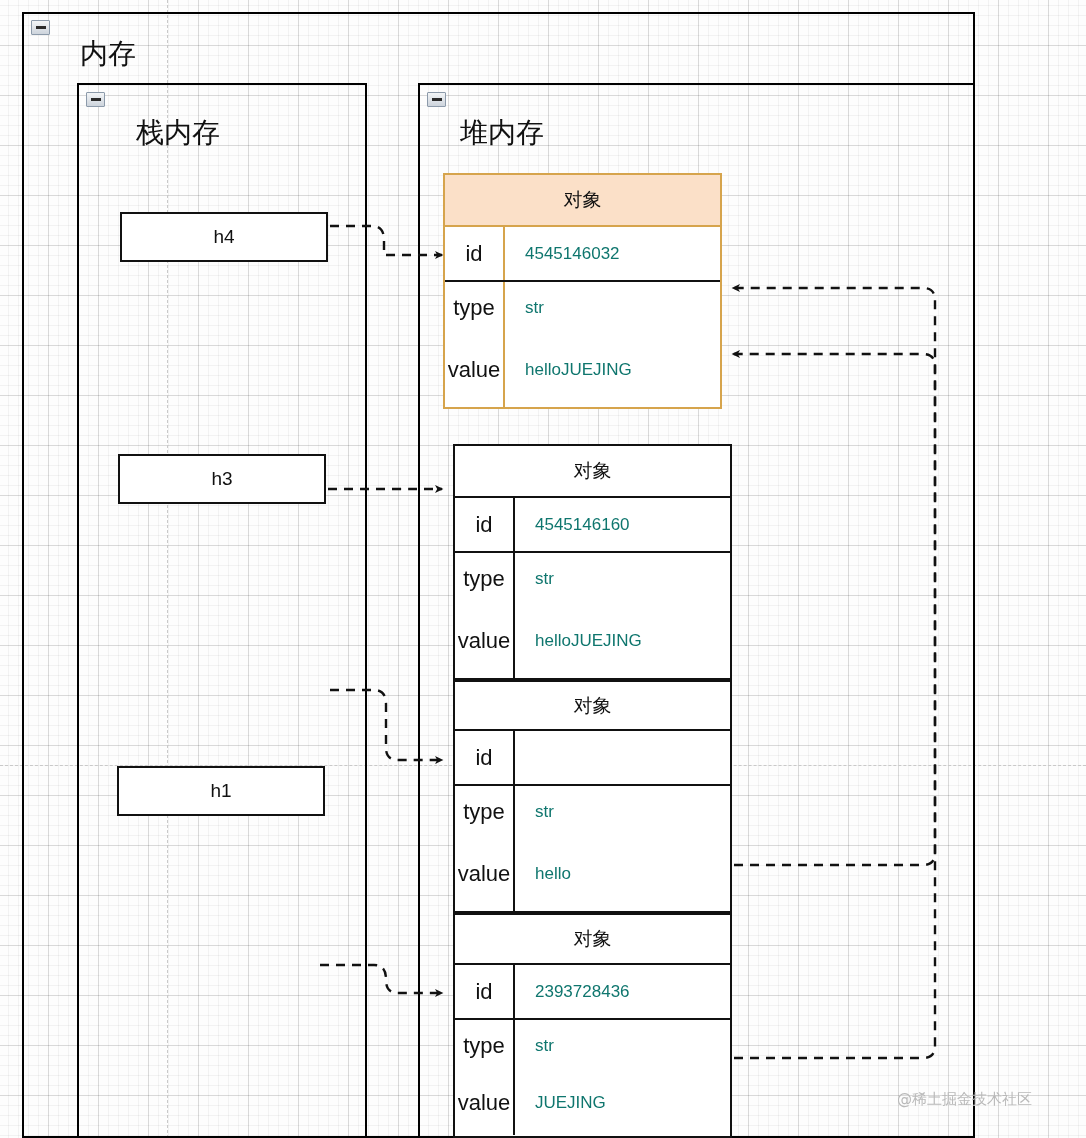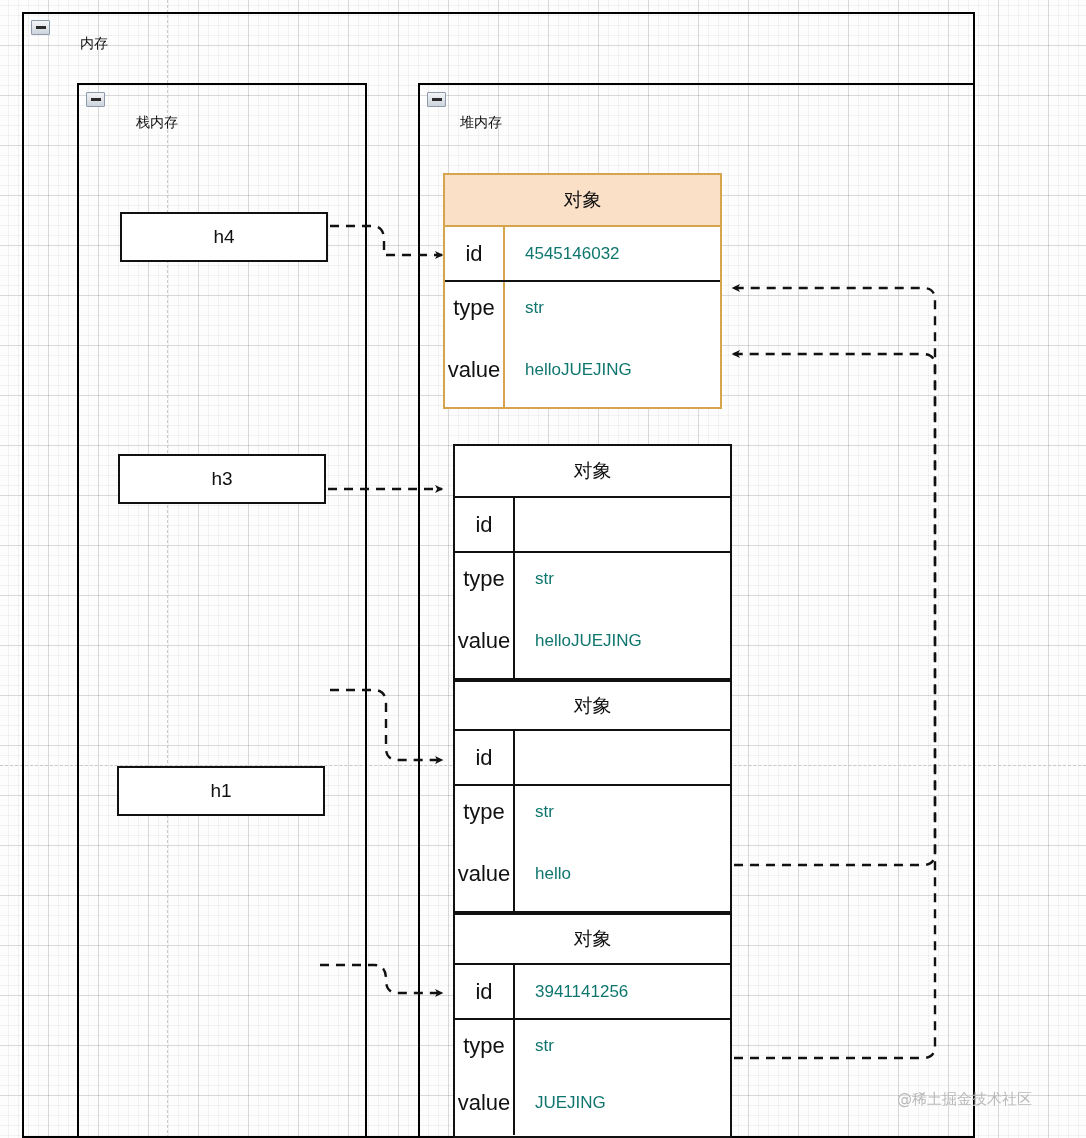--- a/index.html
+++ b/index.html
@@ -20,21 +20,21 @@
     background-size:10px 10px,10px 10px,50px 50px,50px 50px;
     background-position:-2px -5px,-2px -5px,-2px -5px,-2px -5px;
   }
 
   
   .guide-v{position:absolute;top:0;bottom:0;width:0;border-left:1px dashed #c9c9c9;}
   .guide-h{position:absolute;left:0;right:0;height:0;border-top:1px dashed #c9c9c9;}
 
   
   .panel{position:absolute;border:2px solid #000;background:transparent;box-sizing:border-box;}
-  .panel-title{position:absolute;font-size:14px;color:#111;white-space:nowrap;}
+  .panel-title{position:absolute;font-size:28px;color:#111;white-space:nowrap;}
 
   .collapse-icon{
     position:absolute;width:19px;height:15px;
     border:1px solid #8c9aaa;
     background:linear-gradient(#f3f5f7,#cdd4dc);
     box-sizing:border-box;border-radius:1px;
     display:flex;align-items:center;justify-content:center;
   }
   .collapse-icon i{display:block;width:10px;height:3px;background:#2b2b2b;}
 
@@ -126,20 +126,21 @@
     <div class="row" style="height:74px;">
       <div class="k" style="width:60px;">value</div>
       <div class="v" style="flex:1;">helloJUEJING</div>
     </div>
   </div>
 
   <div class="obj plain" style="left:453px;top:444px;width:279px;height:236px;">
     <div class="hdr" style="height:52px;">对象</div>
     <div class="row" style="height:53px;">
       <div class="k" style="width:60px;">id</div>
+      <div class="v" style="flex:1;">4545146160</div>
     </div>
     <div class="row sep" style="height:53px;">
       <div class="k" style="width:60px;">type</div>
       <div class="v" style="flex:1;">str</div>
     </div>
     <div class="row" style="height:74px;">
       <div class="k" style="width:60px;">value</div>
       <div class="v" style="flex:1;">helloJUEJING</div>
     </div>
   </div>
@@ -156,21 +157,21 @@
     <div class="row" style="height:74px;">
       <div class="k" style="width:60px;">value</div>
       <div class="v" style="flex:1;">hello</div>
     </div>
   </div>
 
   <div class="obj plain" style="left:453px;top:913px;width:279px;height:225px;">
     <div class="hdr" style="height:50px;">对象</div>
     <div class="row" style="height:53px;">
       <div class="k" style="width:60px;">id</div>
-      <div class="v" style="flex:1;">3941141256</div>
+      <div class="v" style="flex:1;">2393728436</div>
     </div>
     <div class="row sep" style="height:53px;">
       <div class="k" style="width:60px;">type</div>
       <div class="v" style="flex:1;">str</div>
     </div>
     <div class="row" style="height:64px;">
       <div class="k" style="width:60px;">value</div>
       <div class="v" style="flex:1;">JUEJING</div>
     </div>
   </div>

